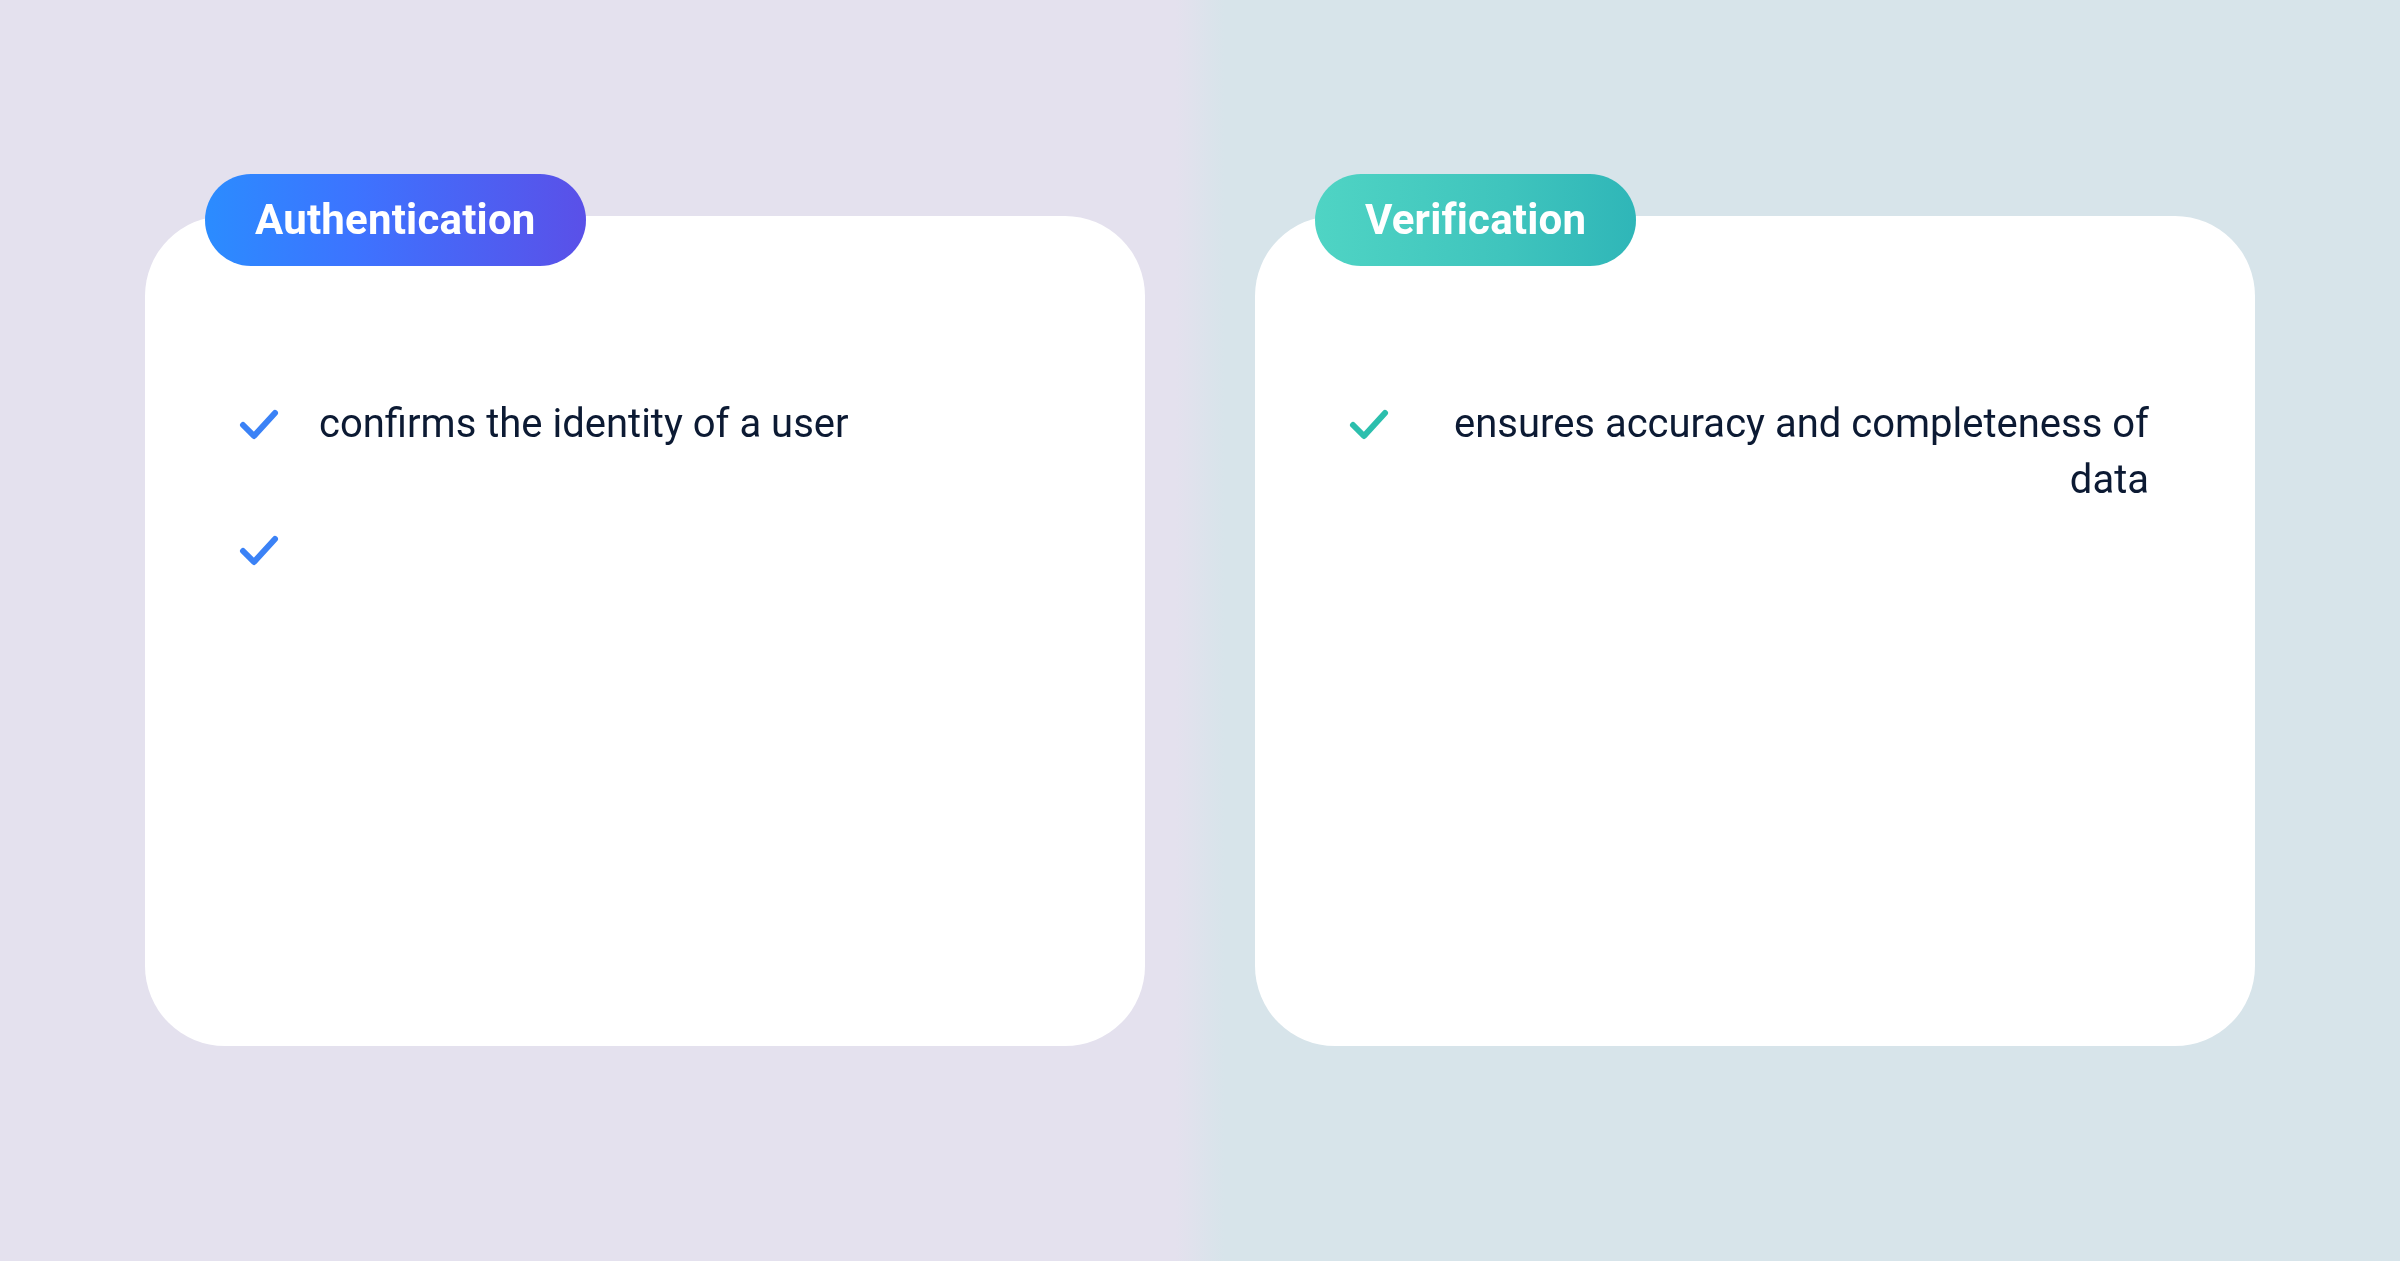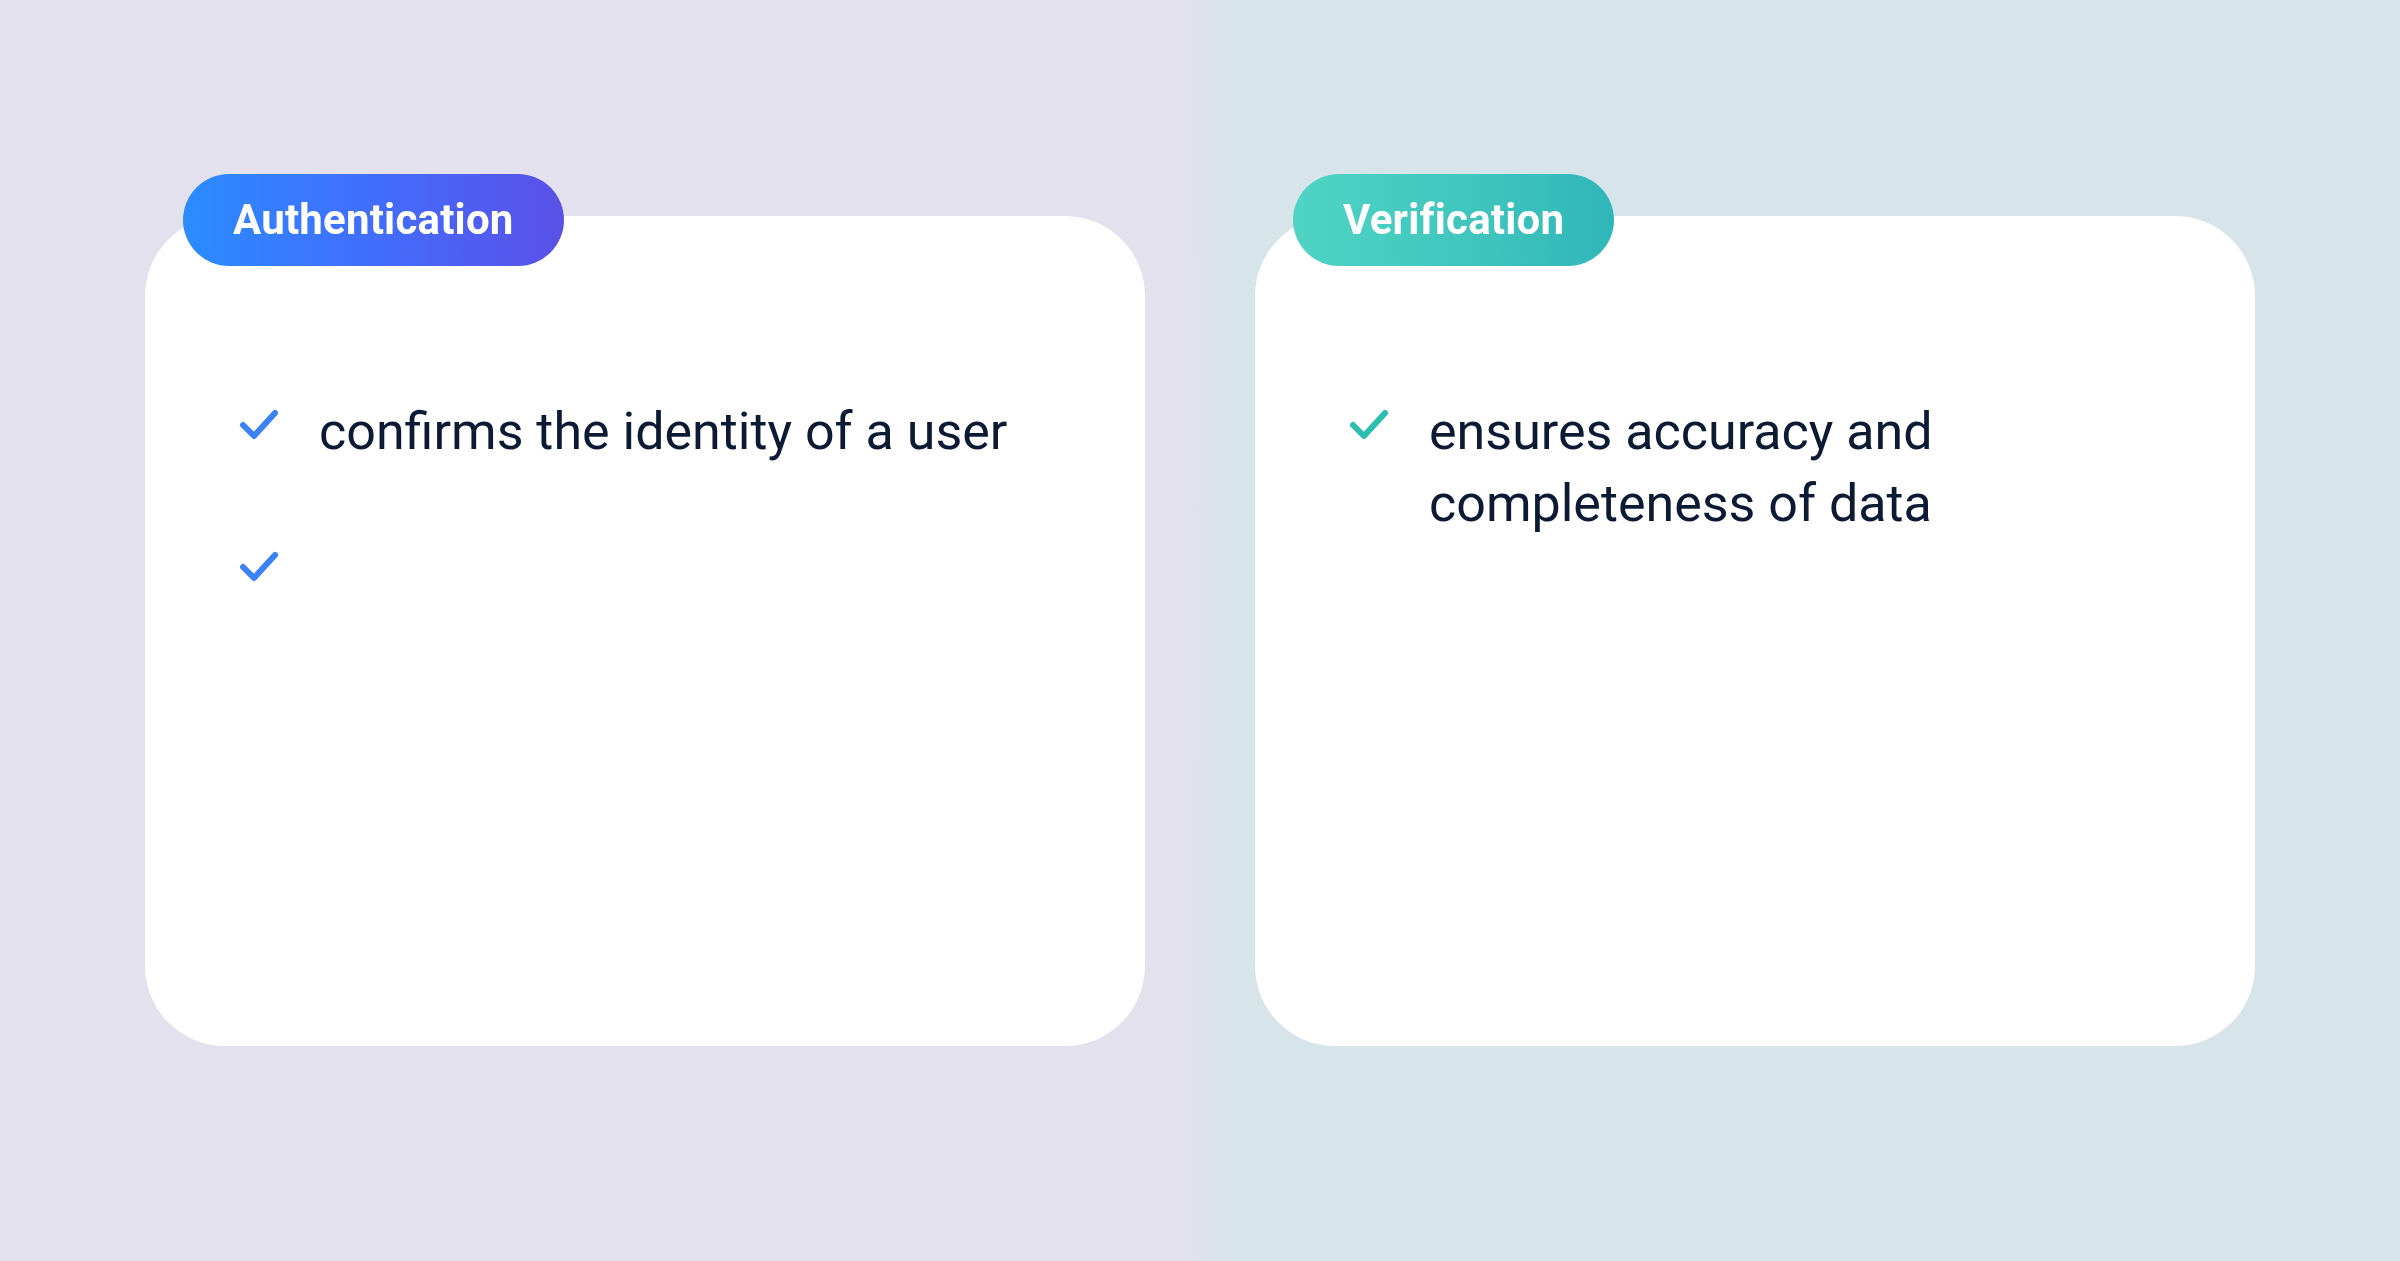--- a/index.html
+++ b/index.html
@@ -29,21 +29,21 @@
     width: 1000px;
     height: 830px;
     padding: 180px 90px 80px 90px;
     display: flex;
     flex-direction: column;
     gap: 70px;
   }
   .badge {
     position: absolute;
     top: -42px;
-    left: 38px;
+    left: 60px;
     height: 92px;
     border-radius: 46px;
     display: flex;
     align-items: center;
     justify-content: center;
     color: #ffffff;
     font-weight: 700;
     font-size: 42px;
     padding: 0 50px;
     letter-spacing: 0.2px;
@@ -61,24 +61,25 @@
     gap: 36px;
   }
   .check {
     flex: 0 0 auto;
     width: 48px;
     height: 48px;
     margin-top: 4px;
   }
   .item-text {
     color: #0c1a33;
-    font-size: 52px;
+    font-size: 40px;
     line-height: 1.4;
     font-weight: 400;
     max-width: 720px;
+    text-align: right;
   }
 </style>
 </head>
 <body>
 
 <div class="canvas">
 
   <div class="card">
     <div class="badge badge-auth">
       <span>Authentication</span>

